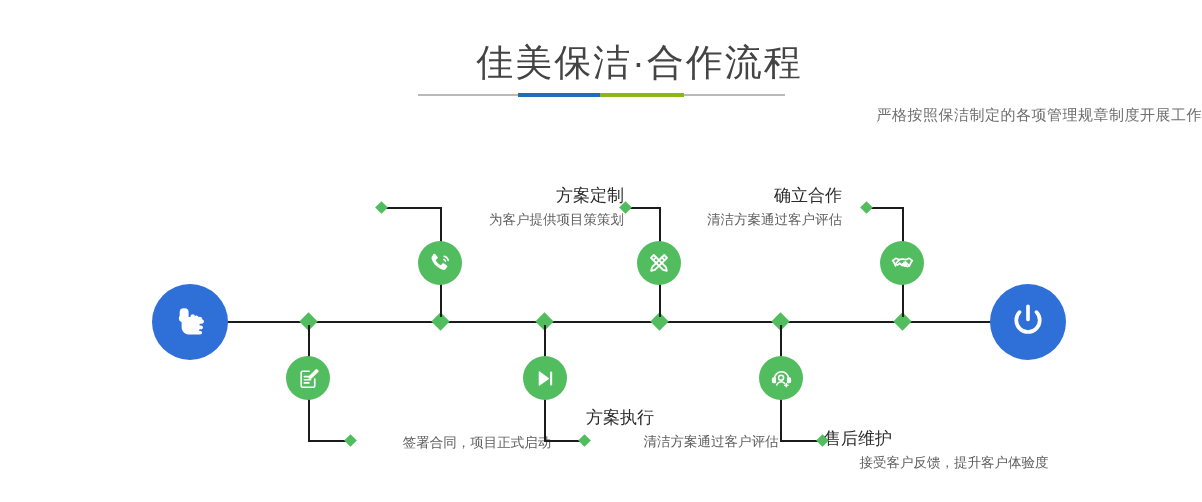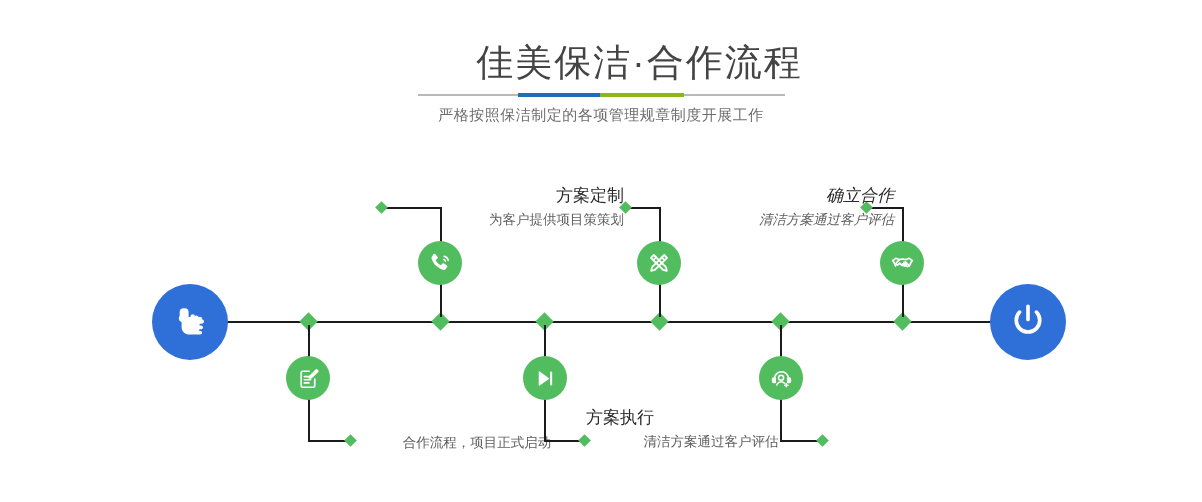--- a/index.html
+++ b/index.html
@@ -19,21 +19,21 @@
     font-weight:500;line-height:1;
     margin-top:44px;
   }
   .divider{
     position:absolute;left:418px;top:94px;width:367px;height:2px;
     background:#b9b9b9;
   }
   .divider .seg-blue{position:absolute;left:100px;top:-1px;width:82px;height:4px;background:#1f6fb8;}
   .divider .seg-green{position:absolute;left:182px;top:-1px;width:84px;height:4px;background:#8bb71b;}
   .subtitle{
-    position:absolute;left:0;top:106px;width:1202px;text-align:center;
+    position:absolute;left:0;top:106px;width:1202px;text-align:right;
     font-size:15px;color:#6e6e6e;letter-spacing:.5px;
   }
 
   
   .axis{
     position:absolute;left:190px;top:321px;width:840px;height:2px;background:#1b1b1b;
   }
   .endcap{
     position:absolute;width:76px;height:76px;border-radius:50%;
     background:#2f6fd8;display:flex;align-items:center;justify-content:center;
@@ -119,21 +119,21 @@
   <div class="node" style="left:286px;top:356px;">
     <span>
       <svg width="25" height="25" viewBox="0 0 24 24" fill="none" stroke="#ffffff" stroke-width="1.6" stroke-linecap="round" stroke-linejoin="round">
         <path d="M18 12.6V19a1.4 1.4 0 0 1-1.4 1.4H6.4A1.4 1.4 0 0 1 5 19V6.4A1.4 1.4 0 0 1 6.4 5h6.2"></path>
         <path d="M8 10.2h5.2M8 13.2h6M8 16.2h4.4"></path>
         <path d="M19.6 3.6 21 5l-6.3 6.3-1.9.5.5-1.9z" fill="#ffffff" stroke="#ffffff"></path>
       </svg>
     </span>
   </div>
   <div class="lbl bot" style="left:352px;top:429px;width:250px;">
-    <div class="d">合作流程，项目正式启动</div>
+    <div class="d">签署合同，项目正式启动</div>
   </div>
 
   <div class="diamond" style="left:653px;top:315px;"></div>
   <div class="vline" style="left:659px;top:207px;height:110px;"></div>
   <div class="hline" style="left:625px;top:207px;width:35px;"></div>
   <div class="elbow-dot" style="left:621px;top:203px;"></div>
   <div class="node" style="left:637px;top:241px;">
     <span>
       <svg width="26" height="26" viewBox="0 0 24 24" fill="none" stroke="#ffffff" stroke-width="1.7" stroke-linecap="round" stroke-linejoin="round">
         <path d="M16.8 4.6 19.4 7.2 8.2 18.4l-3.4.8.8-3.4z"></path>
@@ -174,35 +174,39 @@
       <svg width="27" height="27" viewBox="0 0 24 24" fill="none" stroke="#ffffff" stroke-width="1.5" stroke-linecap="round" stroke-linejoin="round">
         <path d="M3.2 9.6 6 7.4l3.2 1.2 2.8-.6 2.8.6L18 7.4l2.8 2.2"></path>
         <path d="M9.2 8.6 6.6 11.4a1.1 1.1 0 0 0 1.5 1.6l1.4-1.1"></path>
         <path d="m9.5 11.9 1.9 1.8a1 1 0 0 0 1.4-1.4"></path>
         <path d="m11.8 12.3 2 1.9a1 1 0 0 0 1.4-1.4l-1.9-1.8"></path>
         <path d="m14 12.8 1.8 1.7a1 1 0 0 0 1.4-1.4l-2.6-2.6"></path>
         <path d="m3.6 9.2 2.2 4.9M20.4 9.2l-2.2 4.9"></path>
       </svg>
     </span>
   </div>
-  <div class="lbl top" style="left:652px;top:186px;width:242px;font-style:italic;">
+  <div class="lbl top" style="left:600px;top:186px;width:242px;">
     <div class="t">确立合作</div>
     <div class="d">清洁方案通过客户评估</div>
   </div>
 
   <div class="diamond" style="left:774px;top:315px;"></div>
   <div class="vline" style="left:780px;top:325px;height:116px;"></div>
   <div class="hline" style="left:780px;top:440px;width:42px;"></div>
   <div class="elbow-dot" style="left:818px;top:436px;"></div>
   <div class="node" style="left:759px;top:356px;">
     <span>
       <svg width="25" height="25" viewBox="0 0 24 24" fill="none" stroke="#ffffff" stroke-width="1.5" stroke-linecap="round" stroke-linejoin="round">
         <path d="M5.2 12.4a6.8 6.8 0 0 1 13.6 0"></path>
         <path d="M4.4 11.6h1.6v4.2H4.4a.9.9 0 0 1-.9-.9v-2.4a.9.9 0 0 1 .9-.9z" fill="#ffffff"></path>
         <path d="M19.6 11.6H18v4.2h1.6a.9.9 0 0 0 .9-.9v-2.4a.9.9 0 0 0-.9-.9z" fill="#ffffff"></path>
         <circle cx="11.6" cy="11.2" r="2.4"></circle>
         <path d="M7.4 18.2a4.4 4.4 0 0 1 7.4-1.6"></path>
         <path d="M16.6 16.8v3.2M15 18.4h3.2"></path>
       </svg>
     </span>
   </div>
+  <div class="lbl bot" style="left:824px;top:429px;width:260px;">
+    <div class="t">售后维护</div>
+    <div class="d">接受客户反馈，提升客户体验度</div>
+  </div>
 
 </div>
 
 </body></html>

